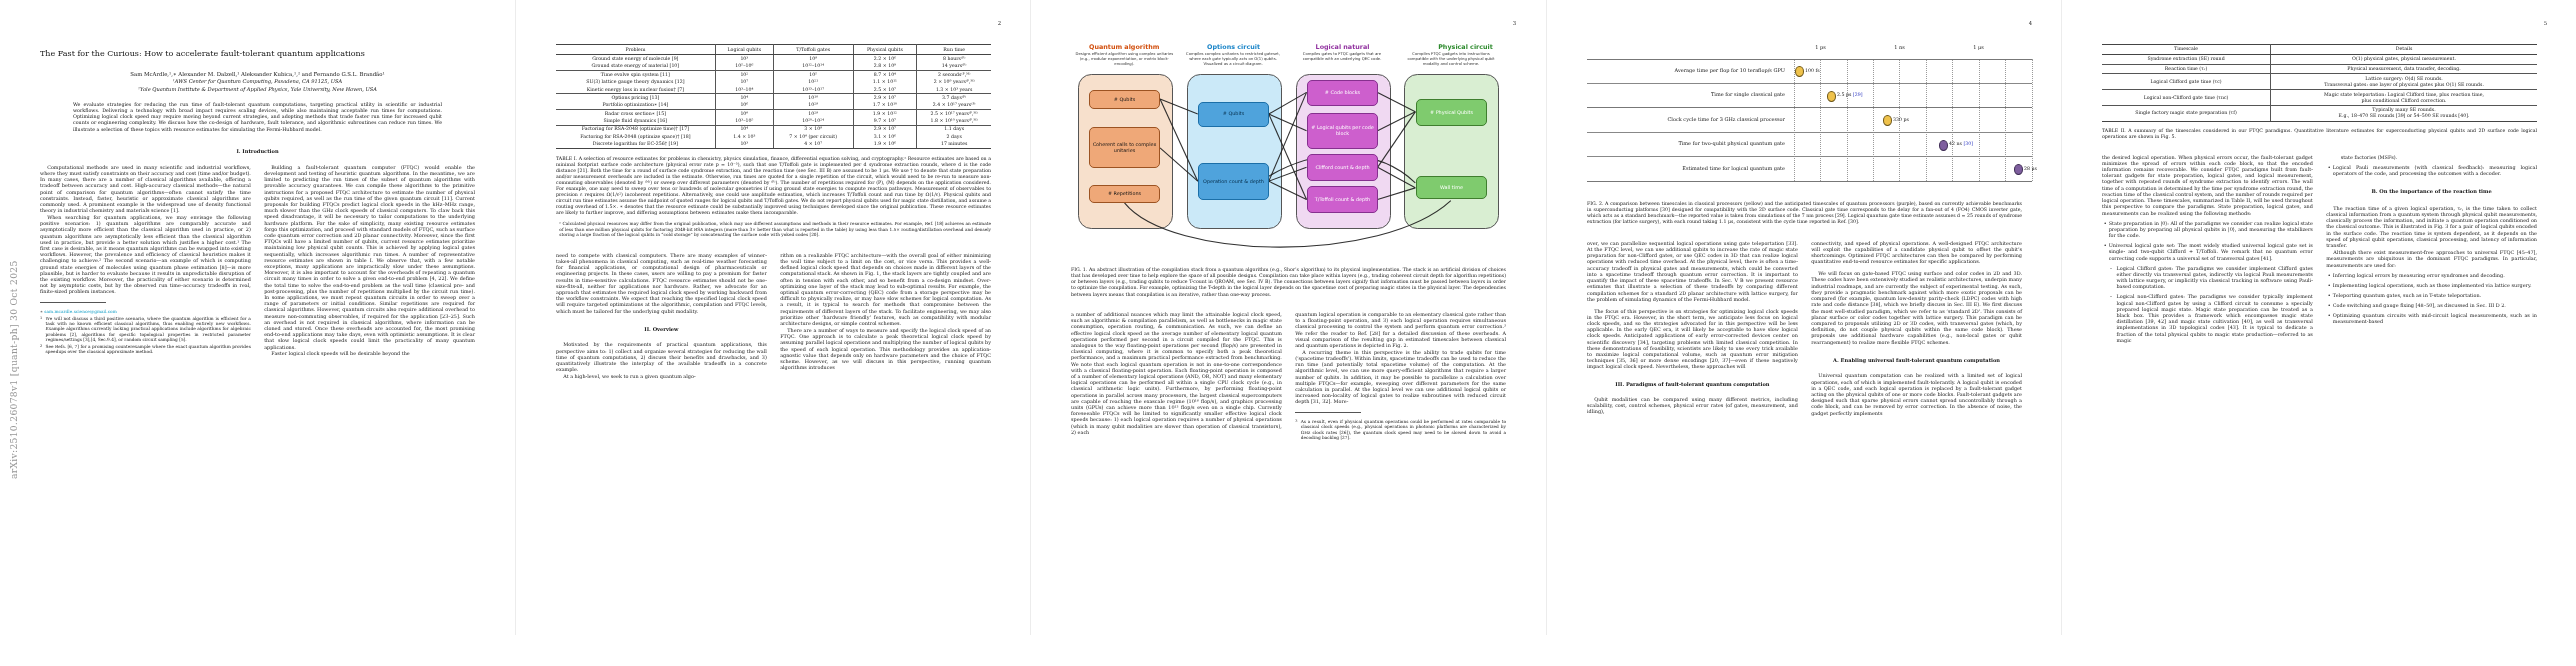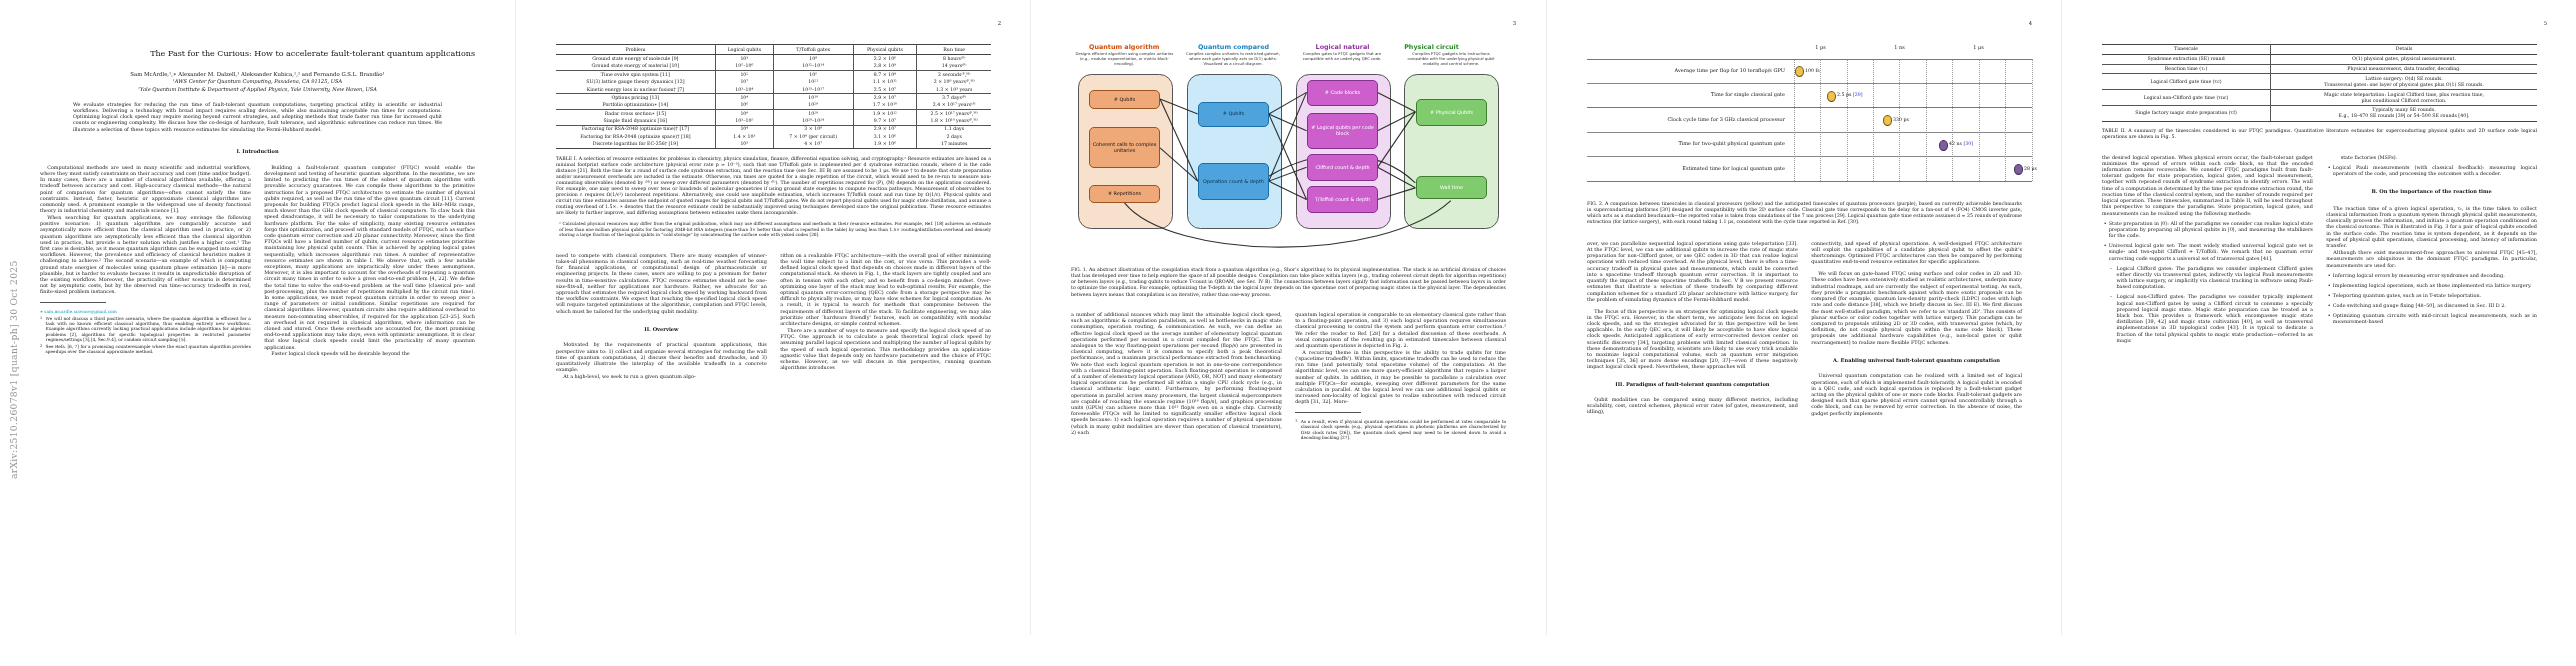--- a/index.html
+++ b/index.html
@@ -12,21 +12,21 @@
   
   .bt{font-size:4.9px;line-height:6.2px;text-align:justify;color:#161616}
   .ind{text-indent:7.2px}
   .cols{display:flex;gap:13.3px}
   .col{width:211px}
   .sech{font-size:5.1px;font-weight:bold;text-align:center;line-height:6.4px}
   .fns{font-size:4.3px;line-height:5.4px;text-align:justify;color:#222}
   .fnrule{width:66px;border-top:0.6px solid #555;margin:7.8px 0 5.6px 0}
   .link{color:#18A1C8}
   
-  .title{font-size:8px;text-align:right;line-height:9.4px}
+  .title{font-size:8px;text-align:left;line-height:9.4px}
   .authors{font-size:5.4px;text-align:center;margin-top:12.2px}
   .affil{font-size:5.1px;font-style:italic;text-align:center;margin-top:1.7px;line-height:6.4px}
   .abstract{width:369px;margin:9px auto 0 auto;font-size:4.8px;line-height:6.2px;text-align:justify}
   .arxiv{position:absolute;left:7.8px;top:178px;height:383px;writing-mode:vertical-rl;
          transform:rotate(180deg);font-size:9.2px;color:#979797;letter-spacing:0.3px;text-align:center}
   
   table{border-collapse:collapse}
   .t1{font-size:4.7px;margin:0 auto}
   .t1 th,.t1 td{padding:0.8px 2.8px;text-align:center;font-weight:normal;line-height:5.8px}
   .t1 thead th{border-top:0.8px solid #444;border-bottom:1.7px double #444;padding:1.7px 2.8px}
@@ -223,23 +223,23 @@
       </div>
     </div>
   </div>
 
   <div class="page" style="left:1030px">
     <div class="pnum">3</div>
     <div class="content" style="top:43px">
       <div class="fig1">
 
         <div class="f1col-title" style="left:6.7px;color:#D2500F">Quantum algorithm</div>
-        <div class="f1col-title" style="left:116px;color:#1B85C8">Quantum compared</div>
+        <div class="f1col-title" style="left:116px;color:#1B85C8">Options circuit</div>
         <div class="f1col-title" style="left:225px;color:#9233A0">Logical natural</div>
-        <div class="f1col-title" style="left:314px;color:#2E8B2E">Physical circuit</div>
+        <div class="f1col-title" style="left:348px;color:#2E8B2E">Physical circuit</div>
         <div class="f1desc" style="left:4.4px">Designs efficient algorithm using complex unitaries (e.g., modular exponentiation, or matrix block-encoding).</div>
         <div class="f1desc" style="left:113px">Compiles complex unitaries to restricted gateset, where each gate typically acts on O(1) qubits. Visualized as a circuit diagram.</div>
         <div class="f1desc" style="left:222px">Compiles gates to FTQC gadgets that are compatible with an underlying QEC code.</div>
         <div class="f1desc" style="left:331px">Compiles FTQC gadgets into instructions compatible with the underlying physical qubit modality and control scheme.</div>
         <div class="f1cont" style="left:6.7px;background:#F7E0CC"></div>
         <div class="f1cont" style="left:116px;background:#CBE9F8"></div>
         <div class="f1cont" style="left:225px;background:#F0D9F2"></div>
         <div class="f1cont" style="left:333px;background:#D9EED2"></div>
 
         <svg class="f1svg" width="435" height="212" viewBox="0 0 783 382">

